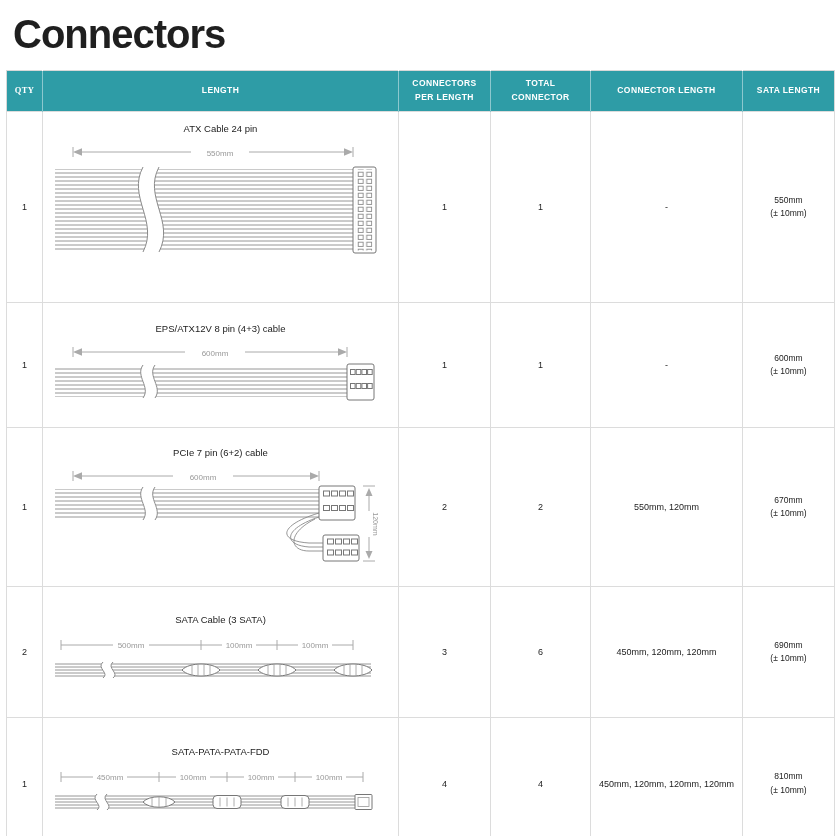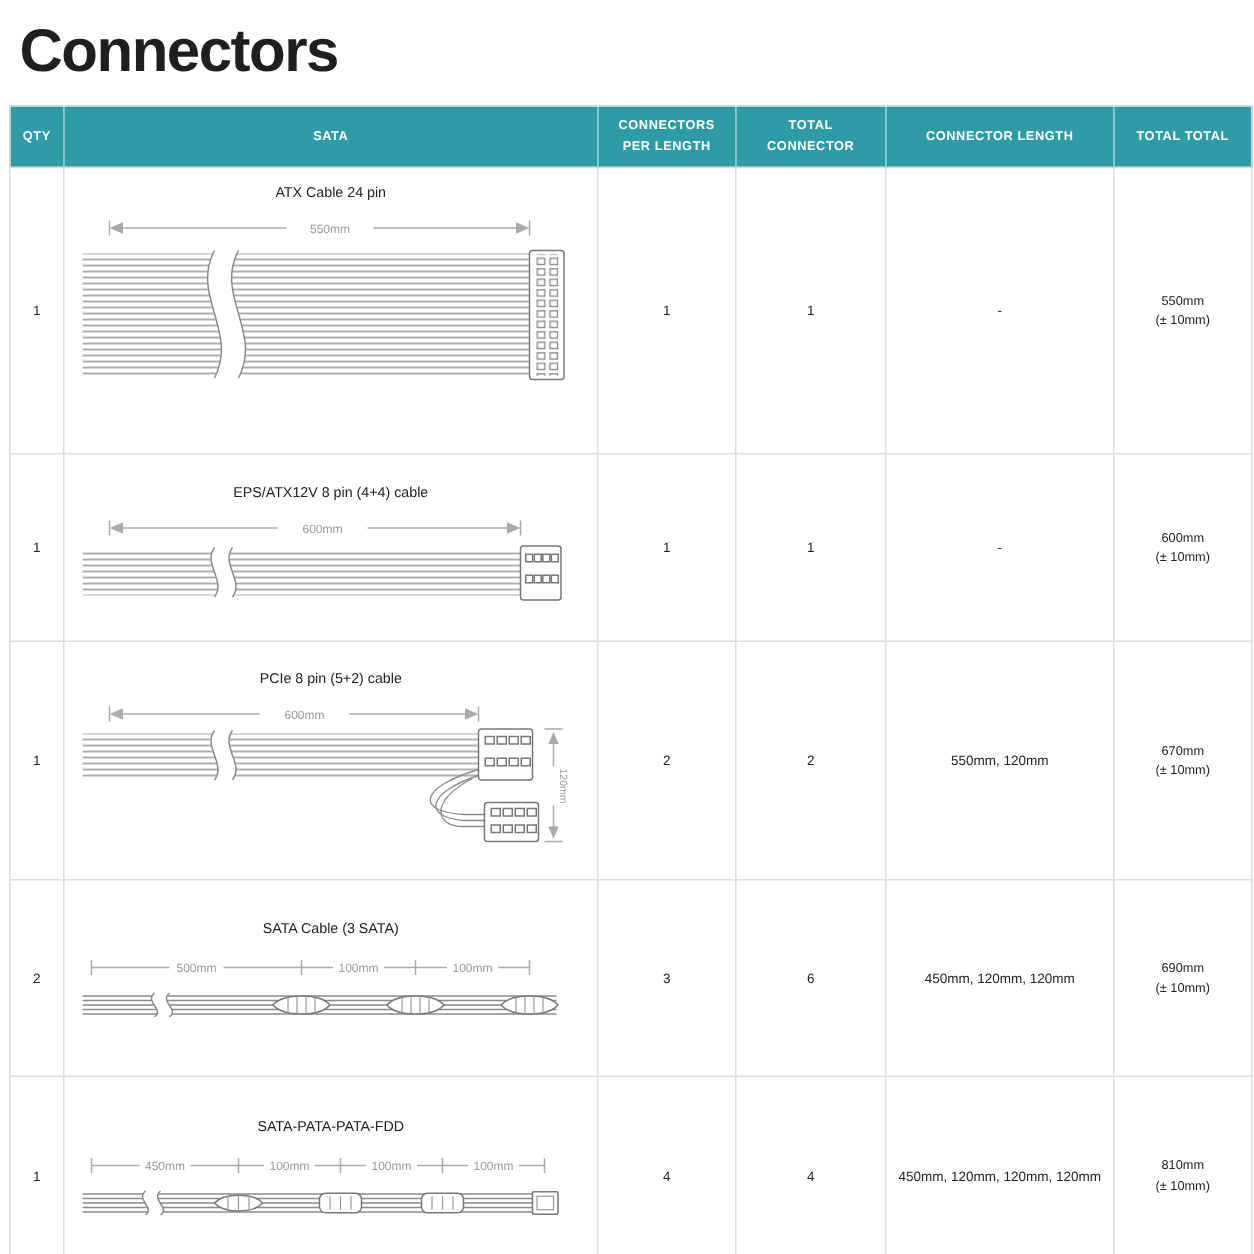--- a/index.html
+++ b/index.html
@@ -14,21 +14,21 @@
     margin-left:6px; width:828px;
     border:1px solid #d8d8d8;
   }
   table.spec th {
     background:#2E9CA6; color:#fff;
     font-size:8.5px; font-weight:700; letter-spacing:.4px;
     text-align:center; vertical-align:middle;
     padding:5px 6px; line-height:1.6; height:30px;
     border-left:1px solid rgba(255,255,255,.45);
   }
-  table.spec th:first-child { border-left:none; }
+  table.spec th:first-child { border-left:none;font-family:Liberation Serif, serif; }
   table.spec td {
     border:1px solid #dcdcdc;
     text-align:center; vertical-align:middle;
     font-size:9px; color:#222; padding:2px 4px;
     background:#fff;
   }
   tr.r1 td { height:186px; }
   tr.r2 td { height:120px; }
   tr.r3 td { height:154px; }
   tr.r4 td { height:126px; }
@@ -70,25 +70,25 @@
       <col style="width:36px">
         <col style="width:356px">
         <col style="width:92px">
       <col style="width:100px">
         <col style="width:152px">
         <col style="width:92px">
     </colgroup>
     <thead>
       <tr>
         <th>QTY</th>
-        <th>SATA</th>
+        <th>LENGTH</th>
         <th>CONNECTORS PER LENGTH</th>
         <th>TOTAL CONNECTOR</th>
         <th>CONNECTOR LENGTH</th>
-        <th>TOTAL TOTAL</th>
+        <th>SATA LENGTH</th>
       </tr>
     </thead>
     <tbody>
 
       <tr class="r1">
         <td>1</td>
         <td>
           <div class="cablebox">
             <div class="cablename">ATX Cable 24 pin</div>
             <svg width="340" height="148" viewBox="0 0 340 148">
@@ -116,21 +116,21 @@
         <td>
           <span class="tl-val">550mm</span>
           <span class="tl-tol">(± 10mm)</span>
         </td>
       </tr>
 
       <tr class="r2">
         <td>1</td>
         <td>
           <div class="cablebox">
-            <div class="cablename">EPS/ATX12V 8 pin (4+4) cable</div>
+            <div class="cablename">EPS/ATX12V 8 pin (4+3) cable</div>
             <svg width="340" height="64" viewBox="0 0 340 64">
               <line class="dimline" x1="22" y1="4" x2="22" y2="14"></line>
               <line class="dimline" x1="296" y1="4" x2="296" y2="14"></line>
               <line class="dimline" x1="30" y1="9" x2="134" y2="9"></line>
               <line class="dimline" x1="194" y1="9" x2="288" y2="9"></line>
               <polygon class="dimarrow" points="22,9 31,5.2 31,12.8"></polygon>
               <polygon class="dimarrow" points="296,9 287,5.2 287,12.8"></polygon>
               <text class="dim" x="164" y="12.5" text-anchor="middle">600mm</text>
               <rect x="4" y="24" width="292" height="30" fill="url(#wires)"></rect>
               <path class="sq" d="M92,22 C84,33 100,44 92,55 L104,55 C112,44 96,33 104,22 Z"></path>
@@ -156,21 +156,21 @@
         <td>
           <span class="tl-val">600mm</span>
           <span class="tl-tol">(± 10mm)</span>
         </td>
       </tr>
 
       <tr class="r3">
         <td>1</td>
         <td>
           <div class="cablebox">
-            <div class="cablename">PCIe 8 pin (5+2) cable</div>
+            <div class="cablename">PCIe 7 pin (6+2) cable</div>
             <svg width="340" height="100" viewBox="0 0 340 100">
               <line class="dimline" x1="22" y1="4" x2="22" y2="14"></line>
               <line class="dimline" x1="268" y1="4" x2="268" y2="14"></line>
               <line class="dimline" x1="30" y1="9" x2="122" y2="9"></line>
               <line class="dimline" x1="182" y1="9" x2="260" y2="9"></line>
               <polygon class="dimarrow" points="22,9 31,5.2 31,12.8"></polygon>
               <polygon class="dimarrow" points="268,9 259,5.2 259,12.8"></polygon>
               <text class="dim" x="152" y="12.5" text-anchor="middle">600mm</text>
               <rect x="4" y="22" width="264" height="30" fill="url(#wires)"></rect>
               <path class="sq" d="M92,20 C84,31 100,42 92,53 L104,53 C112,42 96,31 104,20 Z"></path>

